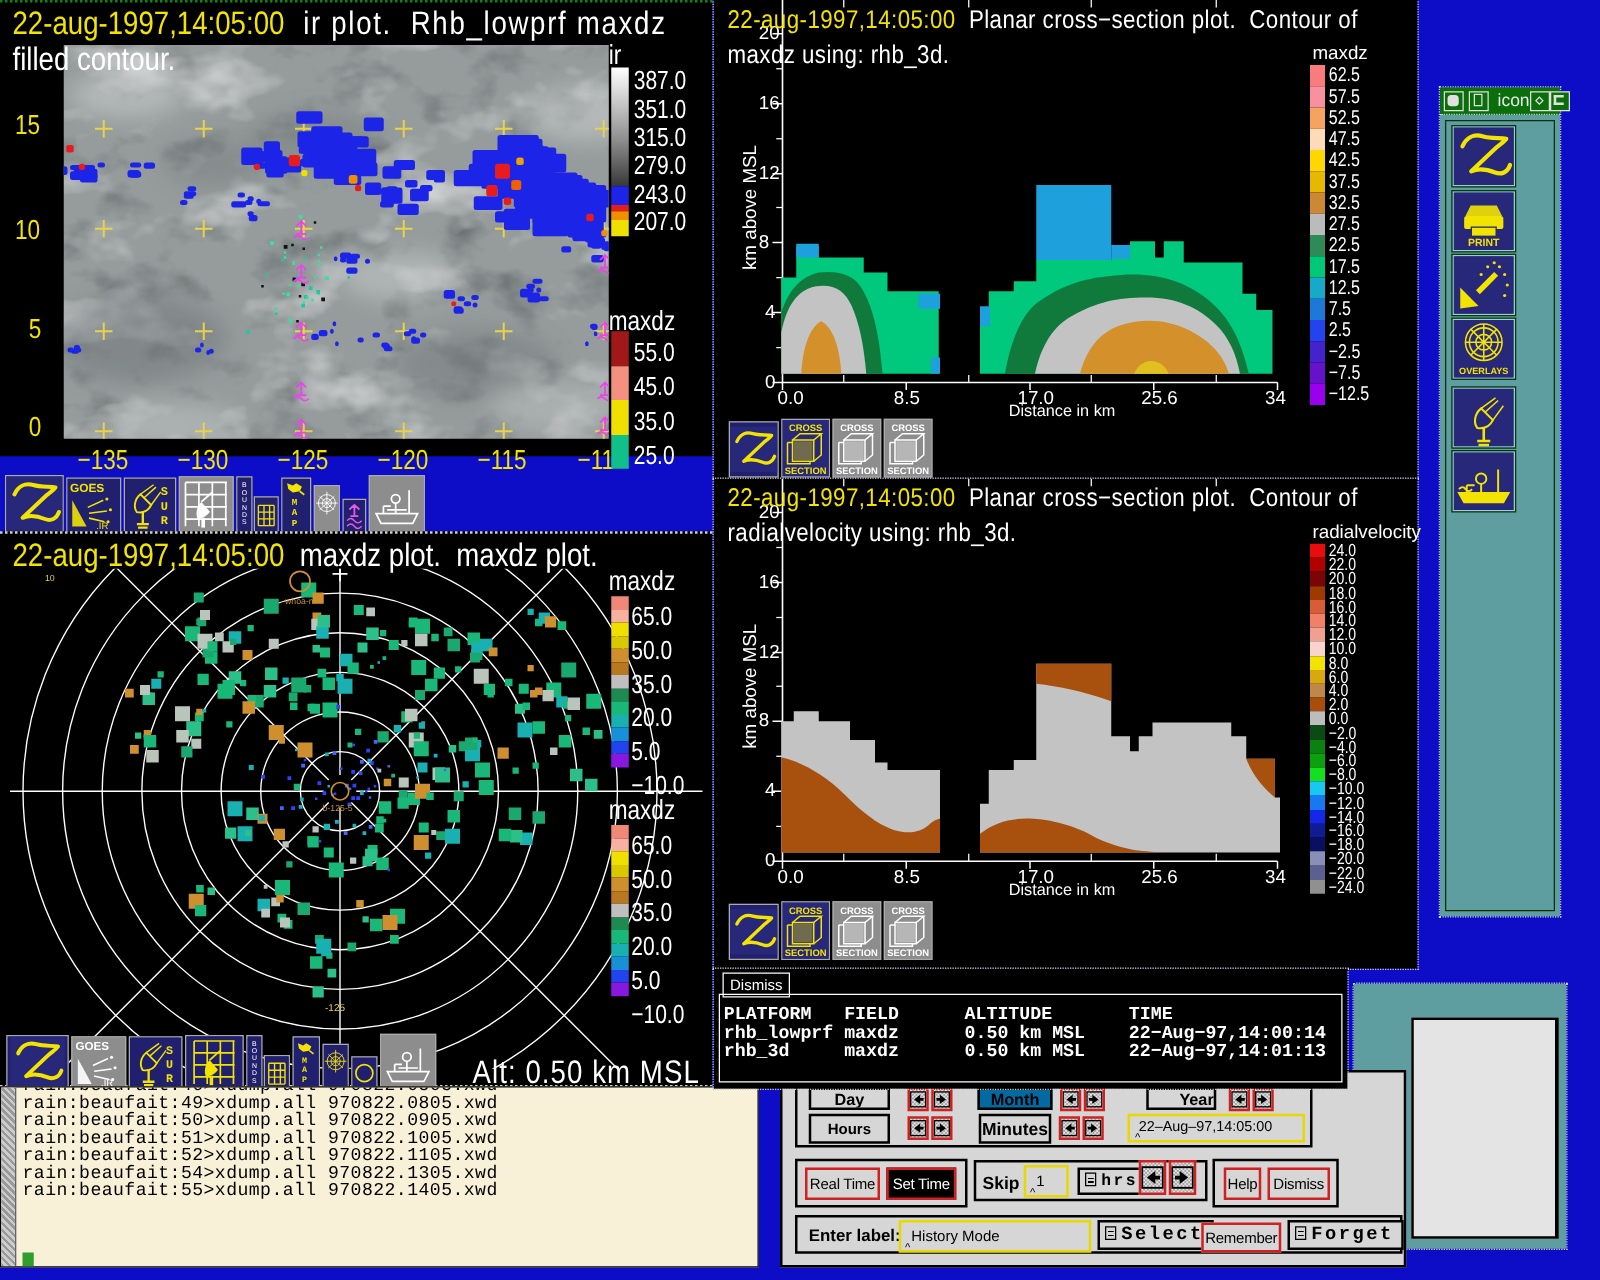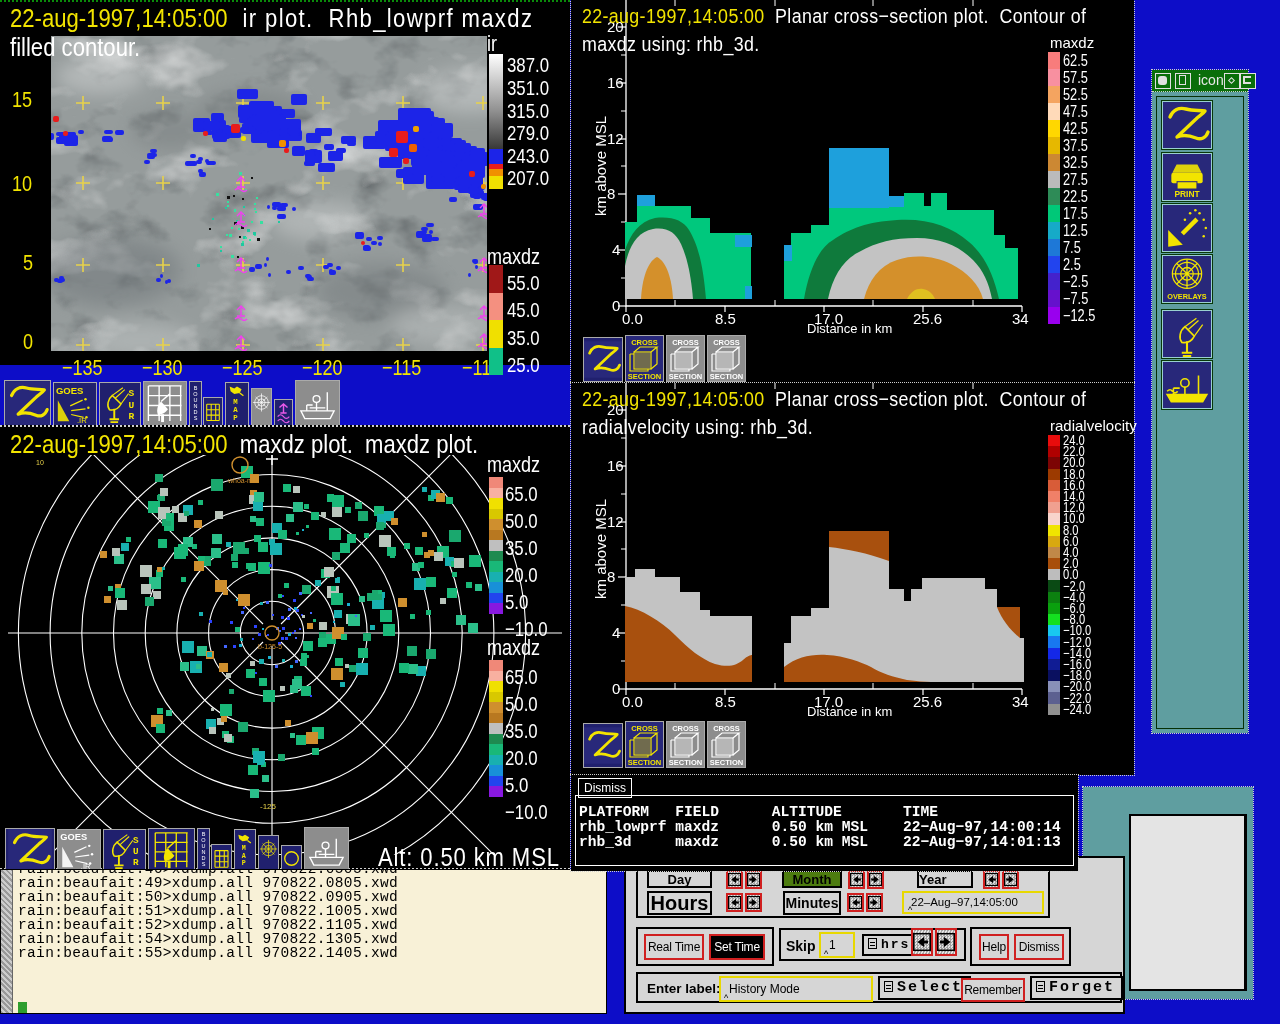--- a/index.html
+++ b/index.html
@@ -1271,41 +1271,41 @@
 <div style="position:absolute;border:2px solid #000;background:#d6d6d6;text-align:center;font-weight:bold;color:#000;left:21px;top:12px;width:65px;height:18px;font-size:13px;line-height:15px;overflow:hidden">Day</div>
 <div class="abs" style="left:100px;top:12px"><span style="display:inline-block;width:17px;height:19px;border:2px solid #d02020;margin-right:2px;background:#d6d6d6;background-image:repeating-conic-gradient(#a2a2a2 0 25%,#e4e4e4 0 50%);background-size:3px 3px;vertical-align:top"><svg width="13" height="15" viewBox="0 0 12 12" style="margin:0px">
           <rect x="0.5" y="0.5" width="11" height="11" fill="none" stroke="#000" stroke-width="1"></rect>
           <polygon points="7.5,2.5 3,6 7.5,9.5" fill="#000"></polygon>
           <path d="M7 6 H10" stroke="#000" stroke-width="2"></path>
         </svg></span><span style="display:inline-block;width:17px;height:19px;border:2px solid #d02020;margin-right:2px;background:#d6d6d6;background-image:repeating-conic-gradient(#a2a2a2 0 25%,#e4e4e4 0 50%);background-size:3px 3px;vertical-align:top"><svg width="13" height="15" viewBox="0 0 12 12" style="margin:0px">
           <rect x="0.5" y="0.5" width="11" height="11" fill="none" stroke="#000" stroke-width="1"></rect>
           <polygon points="4.5,2.5 9,6 4.5,9.5" fill="#000"></polygon>
           <path d="M2 6 H5" stroke="#000" stroke-width="2"></path>
         </svg></span></div>
-<div style="position:absolute;border:2px solid #000;background:#4d7c0f;text-align:center;font-weight:bold;color:#000;left:156px;top:12px;width:60px;height:18px;font-size:13px;line-height:15px;overflow:hidden">Month</div>
+<div style="position:absolute;border:2px solid #000;background:#0369a1;text-align:center;font-weight:bold;color:#000;left:156px;top:12px;width:60px;height:18px;font-size:13px;line-height:15px;overflow:hidden">Month</div>
 <div class="abs" style="left:222px;top:12px"><span style="display:inline-block;width:17px;height:19px;border:2px solid #d02020;margin-right:2px;background:#d6d6d6;background-image:repeating-conic-gradient(#a2a2a2 0 25%,#e4e4e4 0 50%);background-size:3px 3px;vertical-align:top"><svg width="13" height="15" viewBox="0 0 12 12" style="margin:0px">
           <rect x="0.5" y="0.5" width="11" height="11" fill="none" stroke="#000" stroke-width="1"></rect>
           <polygon points="7.5,2.5 3,6 7.5,9.5" fill="#000"></polygon>
           <path d="M7 6 H10" stroke="#000" stroke-width="2"></path>
         </svg></span><span style="display:inline-block;width:17px;height:19px;border:2px solid #d02020;margin-right:2px;background:#d6d6d6;background-image:repeating-conic-gradient(#a2a2a2 0 25%,#e4e4e4 0 50%);background-size:3px 3px;vertical-align:top"><svg width="13" height="15" viewBox="0 0 12 12" style="margin:0px">
           <rect x="0.5" y="0.5" width="11" height="11" fill="none" stroke="#000" stroke-width="1"></rect>
           <polygon points="4.5,2.5 9,6 4.5,9.5" fill="#000"></polygon>
           <path d="M2 6 H5" stroke="#000" stroke-width="2"></path>
         </svg></span></div>
-<div style="position:absolute;border:2px solid #000;background:#d6d6d6;text-align:left;font-weight:bold;color:#000;left:291px;top:12px;width:56px;height:18px;font-size:13px;line-height:15px;overflow:hidden">Year</div>
+<div style="position:absolute;border:2px solid #000;background:#d6d6d6;text-align:right;font-weight:bold;color:#000;left:291px;top:12px;width:56px;height:18px;font-size:13px;line-height:15px;overflow:hidden">Year</div>
 <div class="abs" style="left:357px;top:12px"><span style="display:inline-block;width:17px;height:19px;border:2px solid #d02020;margin-right:2px;background:#d6d6d6;background-image:repeating-conic-gradient(#a2a2a2 0 25%,#e4e4e4 0 50%);background-size:3px 3px;vertical-align:top"><svg width="13" height="15" viewBox="0 0 12 12" style="margin:0px">
           <rect x="0.5" y="0.5" width="11" height="11" fill="none" stroke="#000" stroke-width="1"></rect>
           <polygon points="7.5,2.5 3,6 7.5,9.5" fill="#000"></polygon>
           <path d="M7 6 H10" stroke="#000" stroke-width="2"></path>
         </svg></span><span style="display:inline-block;width:17px;height:19px;border:2px solid #d02020;margin-right:2px;background:#d6d6d6;background-image:repeating-conic-gradient(#a2a2a2 0 25%,#e4e4e4 0 50%);background-size:3px 3px;vertical-align:top"><svg width="13" height="15" viewBox="0 0 12 12" style="margin:0px">
           <rect x="0.5" y="0.5" width="11" height="11" fill="none" stroke="#000" stroke-width="1"></rect>
           <polygon points="4.5,2.5 9,6 4.5,9.5" fill="#000"></polygon>
           <path d="M2 6 H5" stroke="#000" stroke-width="2"></path>
         </svg></span></div>
-<div style="position:absolute;border:2px solid #000;background:#d6d6d6;text-align:center;font-weight:bold;color:#000;left:21px;top:33px;width:65px;height:24px;font-size:20px;line-height:20px">Hours</div>
+<div style="position:absolute;border:2px solid #000;background:#d6d6d6;text-align:center;font-weight:bold;color:#000;left:21px;top:33px;width:65px;height:24px;font-size:12px;line-height:20px">Hours</div>
 <div class="abs" style="left:100px;top:35px"><span style="display:inline-block;width:17px;height:19px;border:2px solid #d02020;margin-right:2px;background:#d6d6d6;background-image:repeating-conic-gradient(#a2a2a2 0 25%,#e4e4e4 0 50%);background-size:3px 3px;vertical-align:top"><svg width="13" height="15" viewBox="0 0 12 12" style="margin:0px">
           <rect x="0.5" y="0.5" width="11" height="11" fill="none" stroke="#000" stroke-width="1"></rect>
           <polygon points="7.5,2.5 3,6 7.5,9.5" fill="#000"></polygon>
           <path d="M7 6 H10" stroke="#000" stroke-width="2"></path>
         </svg></span><span style="display:inline-block;width:17px;height:19px;border:2px solid #d02020;margin-right:2px;background:#d6d6d6;background-image:repeating-conic-gradient(#a2a2a2 0 25%,#e4e4e4 0 50%);background-size:3px 3px;vertical-align:top"><svg width="13" height="15" viewBox="0 0 12 12" style="margin:0px">
           <rect x="0.5" y="0.5" width="11" height="11" fill="none" stroke="#000" stroke-width="1"></rect>
           <polygon points="4.5,2.5 9,6 4.5,9.5" fill="#000"></polygon>
           <path d="M2 6 H5" stroke="#000" stroke-width="2"></path>
         </svg></span></div>
 <div style="position:absolute;border:2px solid #000;background:#d6d6d6;text-align:center;font-weight:bold;color:#000;left:157px;top:33px;width:58px;height:24px;font-size:14px;line-height:20px">Minutes</div>

